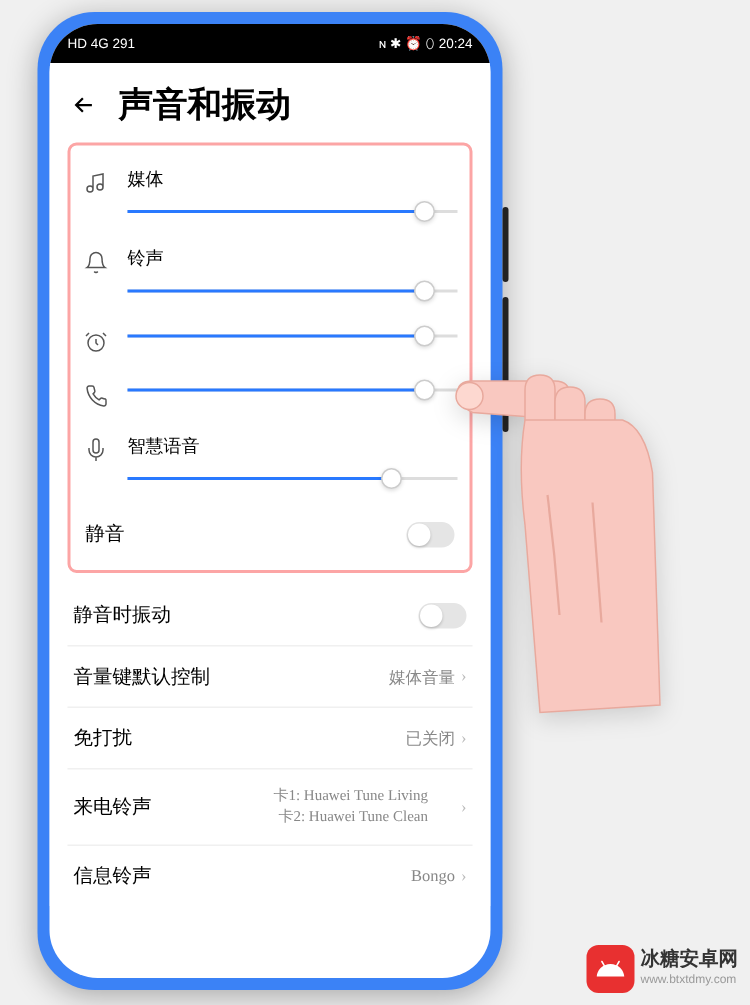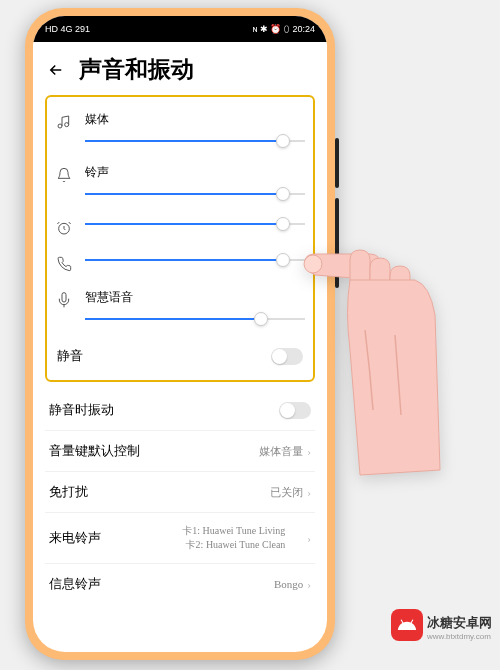--- a/index.html
+++ b/index.html
@@ -10,21 +10,21 @@
       height: 670px;
       position: relative;
       overflow: hidden;
     }
     .phone-frame {
       position: absolute;
       left: 25px;
       top: 8px;
       width: 310px;
       height: 652px;
-      background: #fdba74;
+      background: #3b82f6;
       border-radius: 38px;
       padding: 8px;
       box-shadow: 0 4px 20px rgba(0,0,0,0.3);
     }
     .phone-buttons-right {
       position: absolute;
       right: -4px;
       top: 130px;
       width: 4px;
       height: 50px;
@@ -92,21 +92,21 @@
     .header-title {
       font-size: 23px;
       font-weight: 600;
       color: #000;
     }
     .content {
       padding: 0 12px;
       background: #fff;
     }
     .highlight-box {
-      border: 2px solid #eab308;
+      border: 2px solid #fca5a5;
       border-radius: 6px;
       padding: 8px 6px 4px;
       margin-bottom: 8px;
     }
     .slider-row {
       display: flex;
       align-items: flex-start;
       gap: 12px;
       padding: 6px 2px 10px;
     }
@@ -209,23 +209,23 @@
     .hand {
       position: absolute;
       right: 55px;
       top: 240px;
       z-index: 20;
     }
     .hand svg { filter: drop-shadow(0 4px 8px rgba(0,0,0,0.15)); }
     .watermark {
       position: absolute;
       right: 8px;
-      bottom: 29px;
-      display: flex;
-      align-items: flex-end;
+      bottom: 8px;
+      display: flex;
+      align-items: flex-start;
       gap: 4px;
       z-index: 30;
     }
     .watermark-icon {
       width: 32px;
       height: 32px;
       background: #e83030;
       border-radius: 8px;
       display: flex;
       align-items: center;

